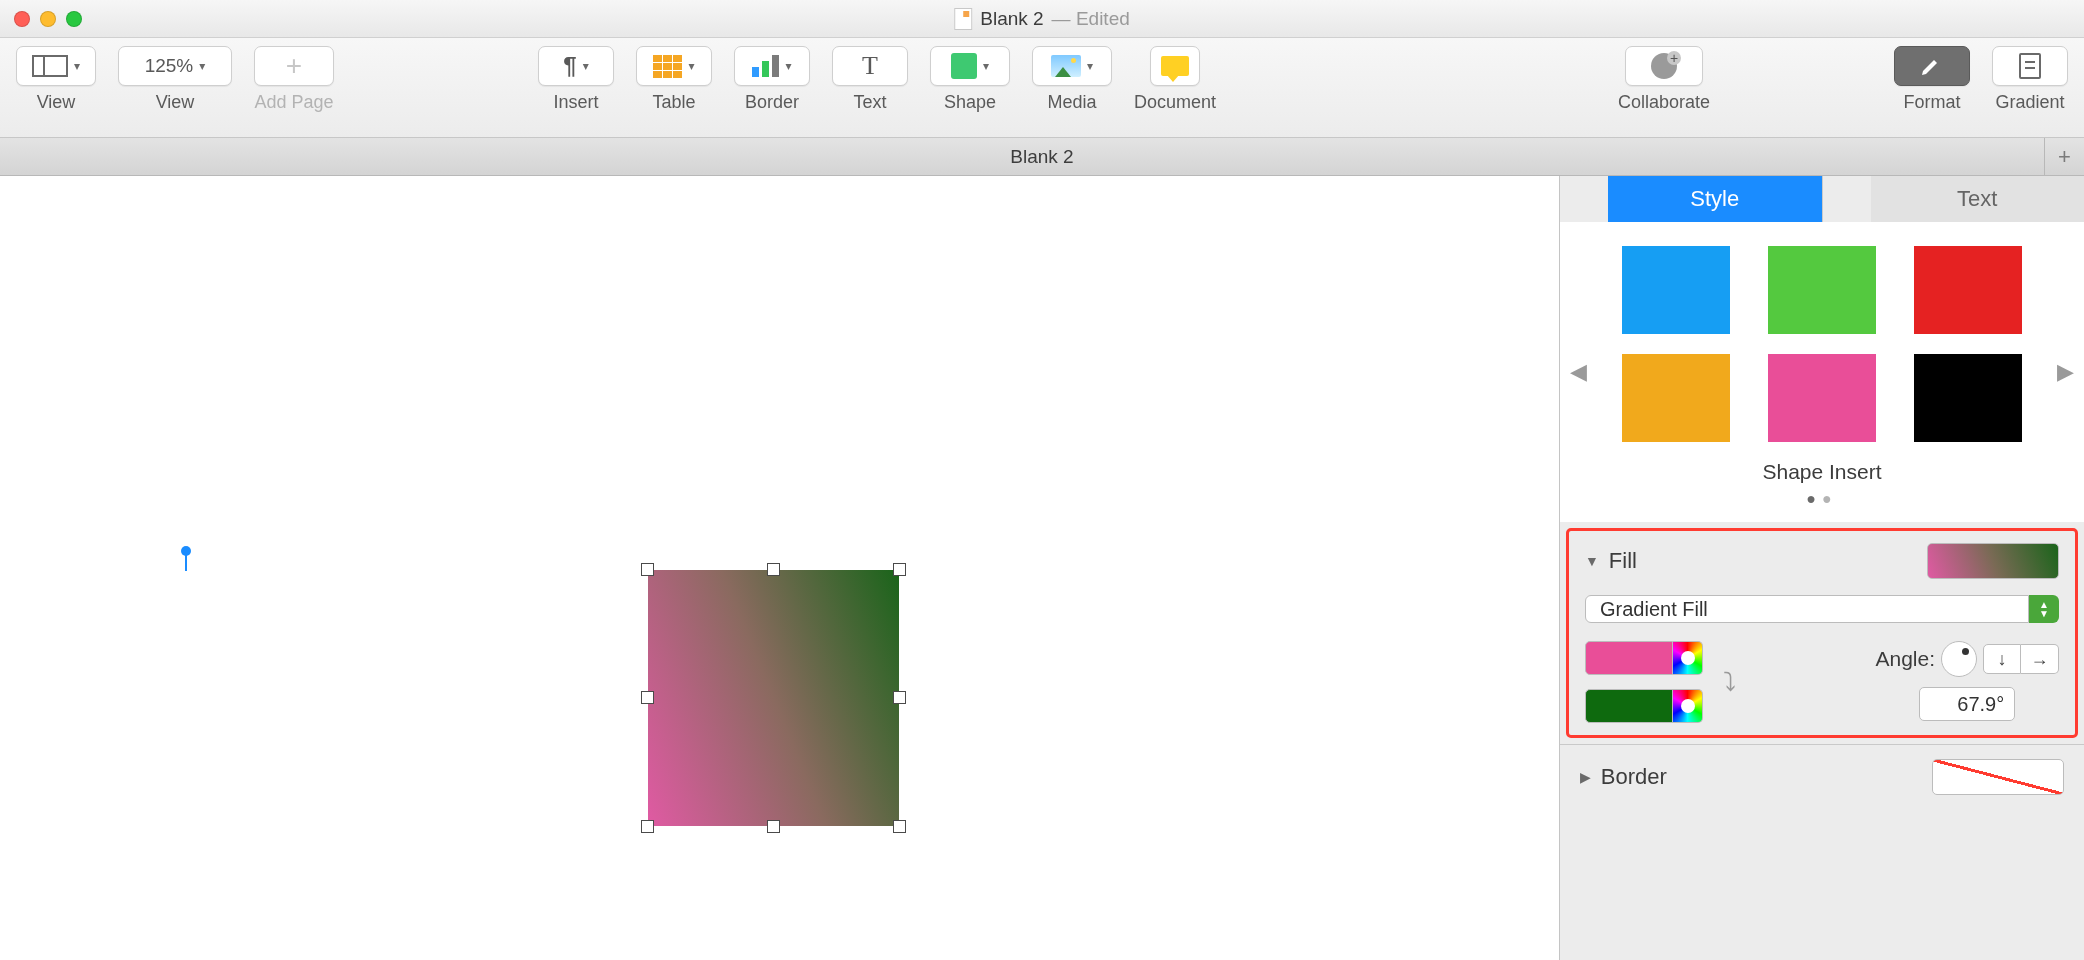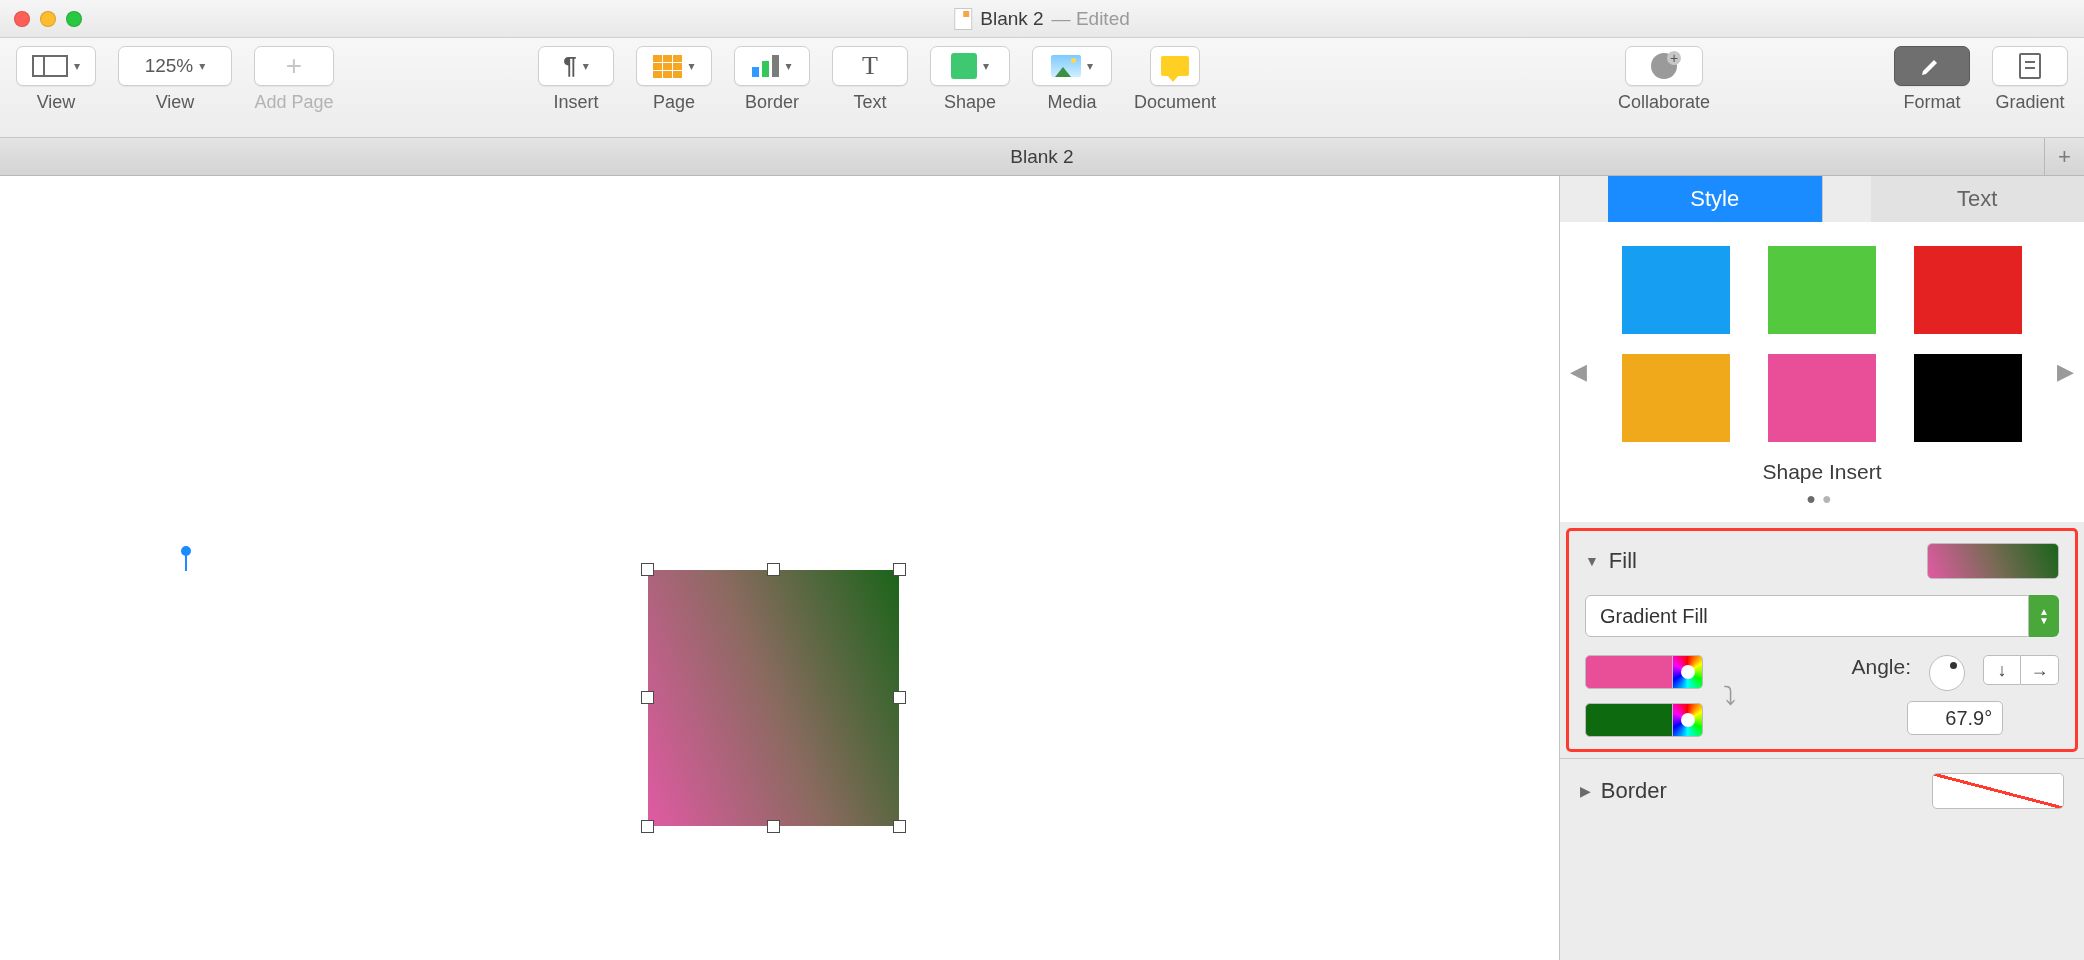--- a/index.html
+++ b/index.html
@@ -96,34 +96,34 @@
   .dots{text-align:center;margin-top:6px;color:#b4b4b4;letter-spacing:6px;}
   .dots .active{color:#6a6a6a;}
 
   .section{border-top:1px solid #c9c9c9;padding:14px 20px;}
   .highlighted{border:3px solid #ff3b30;border-radius:5px;margin:6px;padding:12px 16px;}
   .sec-head{display:flex;align-items:center;gap:10px;font-size:22px;color:#3c3c3c;}
   .tri{font-size:14px;color:#6a6a6a;}
   .fill-preview{margin-left:auto;width:132px;height:36px;border:1px solid #bcbcbc;border-radius:5px;background:linear-gradient(67.9deg,#e05aa3,#7a6a55,#1a641a);}
 
   .select-row{margin-top:16px;display:flex;}
-  .select-box{flex:1;height:42px;background:#fff;border:1px solid #bcbcbc;border-radius:6px 0 0 6px;display:flex;align-items:center;padding:0 14px;font-size:20px;color:#333;}
+  .select-box{flex:1;height:28px;background:#fff;border:1px solid #bcbcbc;border-radius:6px 0 0 6px;display:flex;align-items:center;padding:0 14px;font-size:20px;color:#333;}
   .select-arrows{width:30px;background:#4aa73a;border-radius:0 6px 6px 0;display:flex;flex-direction:column;align-items:center;justify-content:center;color:#fff;font-size:10px;line-height:9px;}
 
   .grad-row{display:flex;align-items:flex-start;margin-top:18px;gap:20px;}
   .stops{display:flex;flex-direction:column;gap:14px;}
   .stop{display:flex;align-items:center;}
   .stop-color{width:88px;height:34px;border:1px solid #bcbcbc;border-radius:5px 0 0 5px;}
   .sc-pink{background:#e94e98;} .sc-green{background:#0e6a0e;}
   .stop-picker{width:30px;height:34px;border:1px solid #bcbcbc;border-left:none;border-radius:0 5px 5px 0;background:conic-gradient(red,yellow,lime,cyan,blue,magenta,red);display:flex;align-items:center;justify-content:center;}
   .stop-picker::after{content:"";width:14px;height:14px;border-radius:50%;background:#fff;}
   .swap-icn{font-size:26px;color:#9a9a9a;align-self:center;}
 
   .angle-col{display:flex;flex-direction:column;align-items:center;gap:10px;margin-left:auto;}
-  .angle-top{display:flex;align-items:flex-start;gap:18px;}
+  .angle-top{display:flex;align-items:center;gap:6px;}
   .angle-lbl{font-size:21px;color:#3c3c3c;}
   .angle-knob{width:36px;height:36px;border:1px solid #bcbcbc;border-radius:50%;background:#fff;position:relative;}
   .angle-knob::after{content:"";position:absolute;width:7px;height:7px;background:#333;border-radius:50%;left:60%;top:18%;}
   .dir-btns{display:flex;}
   .dir-btn{width:38px;height:30px;background:#fff;border:1px solid #bcbcbc;display:flex;align-items:center;justify-content:center;font-size:18px;color:#444;}
   .dir-btn:first-child{border-radius:5px 0 0 5px;} .dir-btn:last-child{border-radius:0 5px 5px 0;border-left:none;}
   .angle-input{width:96px;height:34px;background:#fff;border:1px solid #bcbcbc;border-radius:5px;text-align:right;padding:0 10px;font-size:20px;color:#333;display:flex;align-items:center;justify-content:flex-end;}
 
   .border-preview{margin-left:auto;width:132px;height:36px;border:1px solid #bcbcbc;border-radius:5px;background:linear-gradient(to top right,transparent calc(50% - 1.5px),#ff3b30 calc(50% - 1.5px),#ff3b30 calc(50% + 1.5px),transparent calc(50% + 1.5px)),#fff;}
 </style>
@@ -182,21 +182,21 @@
           <span></span>
           <span></span>
           <span></span>
           <span></span>
           <span></span>
           <span></span>
           <span></span>
         </span>
         <span class="chev">▾</span>
       </div>
-    <div class="tool-label">Page</div>
+    <div class="tool-label">Table</div>
   </div>
   <div class="tool-group">
     <div class="btn generic-btn">
         <span class="icn-chart">
           <span></span>
           <span></span>
           <span></span>
         </span>
         <span class="chev">▾</span>
       </div>

